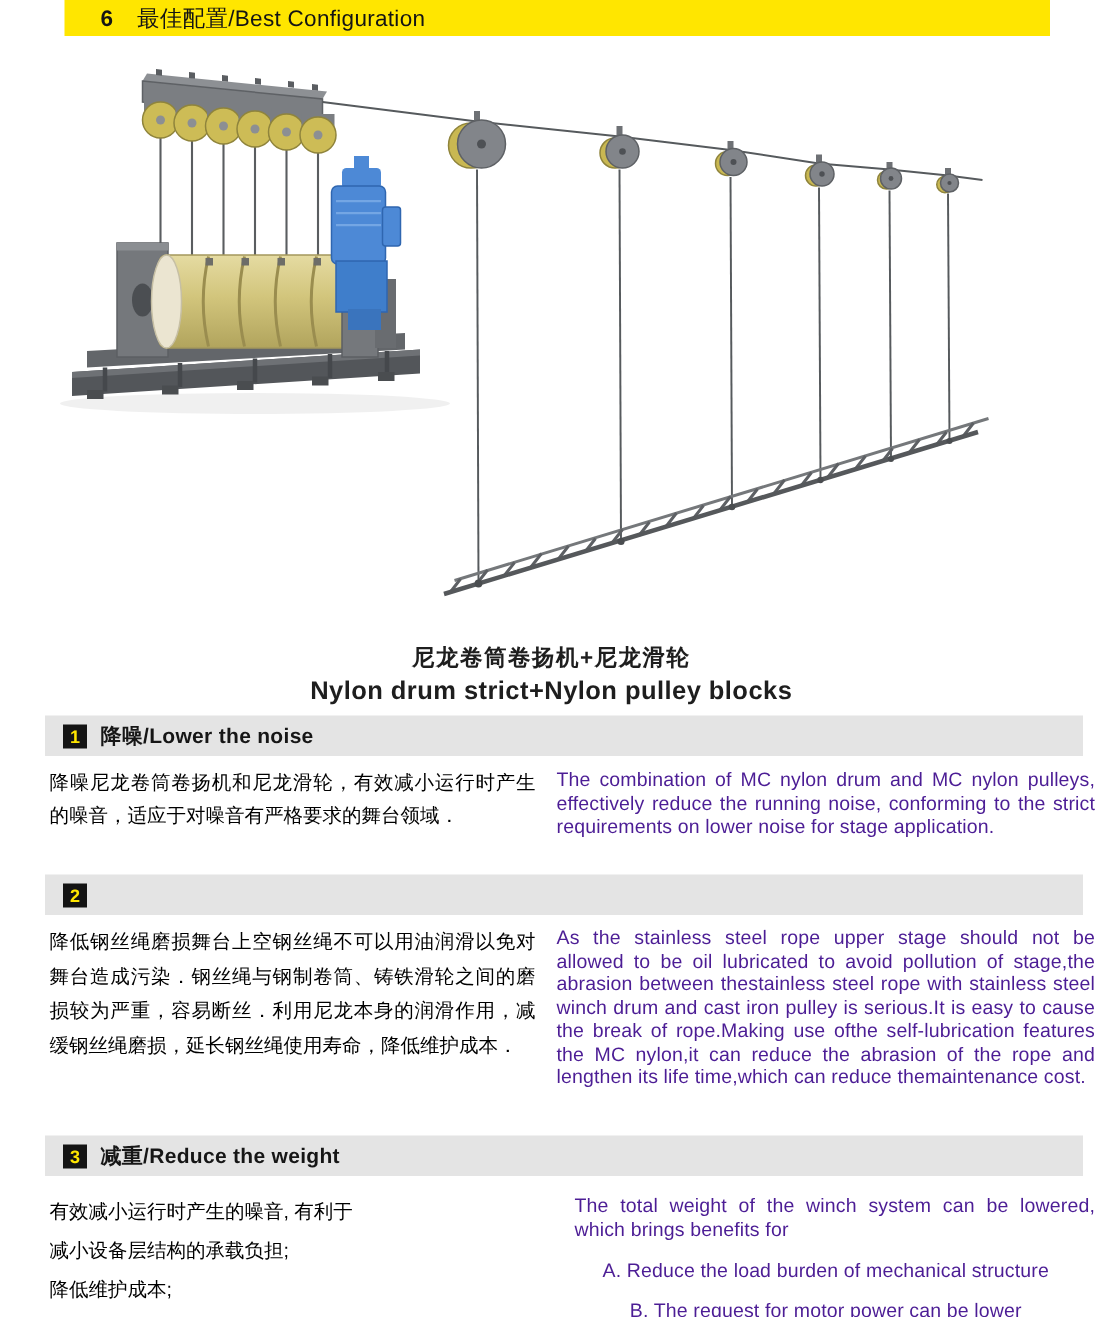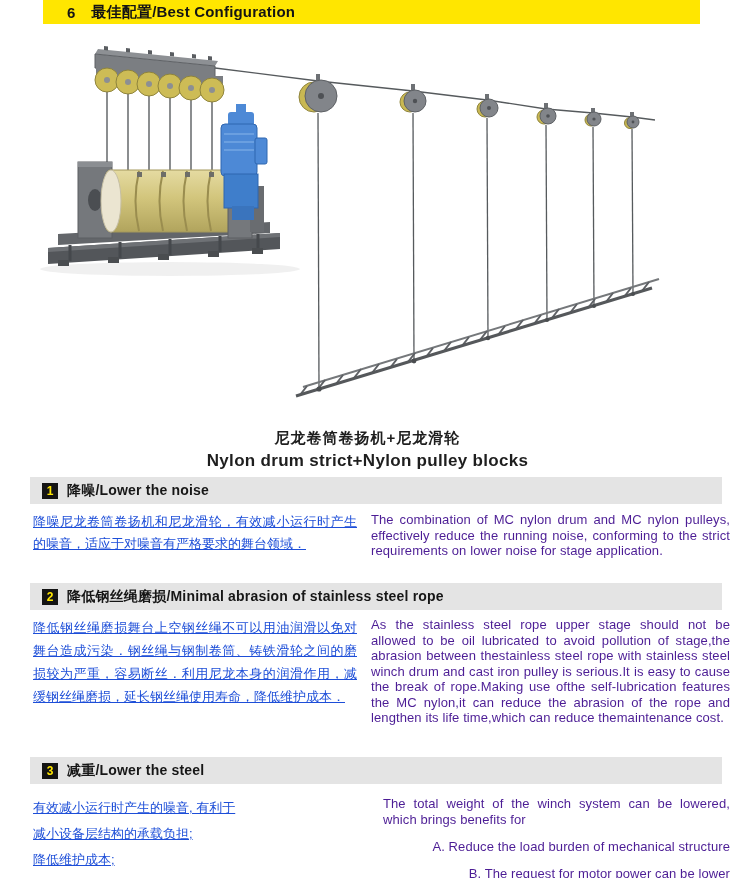--- a/index.html
+++ b/index.html
@@ -4,46 +4,46 @@
 <style>
   html,body{margin:0;padding:0;background:#ffffff;}
   body{width:735px;height:878px;position:relative;overflow:hidden;
        font-family:"Liberation Sans",sans-serif;color:#3c3c3c;}
   .page{position:absolute;inset:0;background:#fff;}
 
   
   .topbar{position:absolute;left:43px;top:0;width:657px;height:24px;background:#ffe600;
           display:flex;align-items:center;box-sizing:border-box;padding-left:24px;}
   .topbar .num{font-size:15px;font-weight:bold;color:#141414;margin-right:16px;}
-  .topbar .ttl{font-size:15px;font-weight:bold;color:#141414;letter-spacing:.2px;}
+  .topbar .ttl{font-size:15px;font-weight:normal;color:#141414;letter-spacing:.2px;}
 
   
   .figure{position:absolute;left:0;top:26px;width:735px;height:405px;}
 
   
   .caption{position:absolute;left:0;top:429px;width:735px;text-align:center;color:#1e1e1e;}
   .caption .cn{font-size:15px;font-weight:bold;letter-spacing:1px;}
   .caption .en{font-size:17px;font-weight:bold;margin-top:3px;letter-spacing:.3px;}
 
   
   .secbar{position:absolute;left:30px;width:692px;height:27px;background:#e4e4e4;
           display:flex;align-items:center;box-sizing:border-box;padding-left:12px;}
   .badge{width:16px;height:16px;background:#141414;color:#ffe600;font-size:12px;font-weight:bold;
          display:flex;align-items:center;justify-content:center;margin-right:9px;flex:0 0 16px;}
   .sectitle{font-size:14px;font-weight:bold;color:#161616;letter-spacing:.2px;}
 
   
   .col-cn{position:absolute;left:33px;width:324px;font-size:13px;line-height:22px;
-          text-align:justify;color:#1d4ed8;text-decoration:underline;}
+          text-align:justify;color:#000000;}
   .col-en{position:absolute;left:371px;width:359px;font-size:13px;line-height:15.5px;
           text-align:justify;color:#4c1d95;letter-spacing:.1px;}
   .col-cn.s2{line-height:23px;}
   .cn-lines div{line-height:26px;}
   .en-block p{margin:0 0 12px 12px;}
-  .en-block .li{margin:0 0 11px 0;text-align:right;}
+  .en-block .li{margin:0 0 11px 0;text-align:center;}
 </style>
 </head>
 <body>
 
 <div class="page">
 
   <div class="topbar">
     <span class="num">6</span>
     <span class="ttl">最佳配置/Best Configuration</span>
   </div>
@@ -208,28 +208,27 @@
 
   <div class="secbar" style="top:477px;">
     <span class="badge">1</span>
     <span class="sectitle">降噪/Lower the noise</span>
   </div>
   <div class="col-cn" style="top:511px;">降噪尼龙卷筒卷扬机和尼龙滑轮，有效减小运行时产生的噪音，适应于对噪音有严格要求的舞台领域．</div>
   <div class="col-en" style="top:512px;">The combination of MC nylon drum and MC nylon pulleys, effectively reduce the running noise, conforming to the strict requirements on lower noise for stage application.</div>
 
   <div class="secbar" style="top:583px;">
     <span class="badge">2</span>
-    <span class="sectitle">降低钢丝绳磨损/Minimal abrasion of stainless steel rope</span>
   </div>
   <div class="col-cn s2" style="top:616px;">降低钢丝绳磨损舞台上空钢丝绳不可以用油润滑以免对舞台造成污染．钢丝绳与钢制卷筒、铸铁滑轮之间的磨损较为严重，容易断丝．利用尼龙本身的润滑作用，减缓钢丝绳磨损，延长钢丝绳使用寿命，降低维护成本．</div>
   <div class="col-en" style="top:617px;">As the stainless steel rope upper stage should not be allowed to be oil lubricated to avoid pollution of stage,the abrasion between thestainless steel rope with stainless steel winch drum and cast iron pulley is serious.It is easy to cause the break of rope.Making use ofthe self-lubrication features the MC nylon,it can reduce the abrasion of the rope and lengthen its life time,which can reduce themaintenance cost.</div>
 
   <div class="secbar" style="top:757px;">
     <span class="badge">3</span>
-    <span class="sectitle">减重/Lower the steel</span>
+    <span class="sectitle">减重/Reduce the weight</span>
   </div>
   <div class="col-cn cn-lines" style="top:795px;text-align:left;">
     <div>有效减小运行时产生的噪音, 有利于</div>
     <div>减小设备层结构的承载负担;</div>
     <div>降低维护成本;</div>
     <div>降低施工成本．</div>
   </div>
   <div class="col-en en-block" style="top:796px;">
     <p>The total weight of the winch system can be lowered, which brings benefits for</p>
     <p class="li">A. Reduce the load burden of mechanical structure</p>

